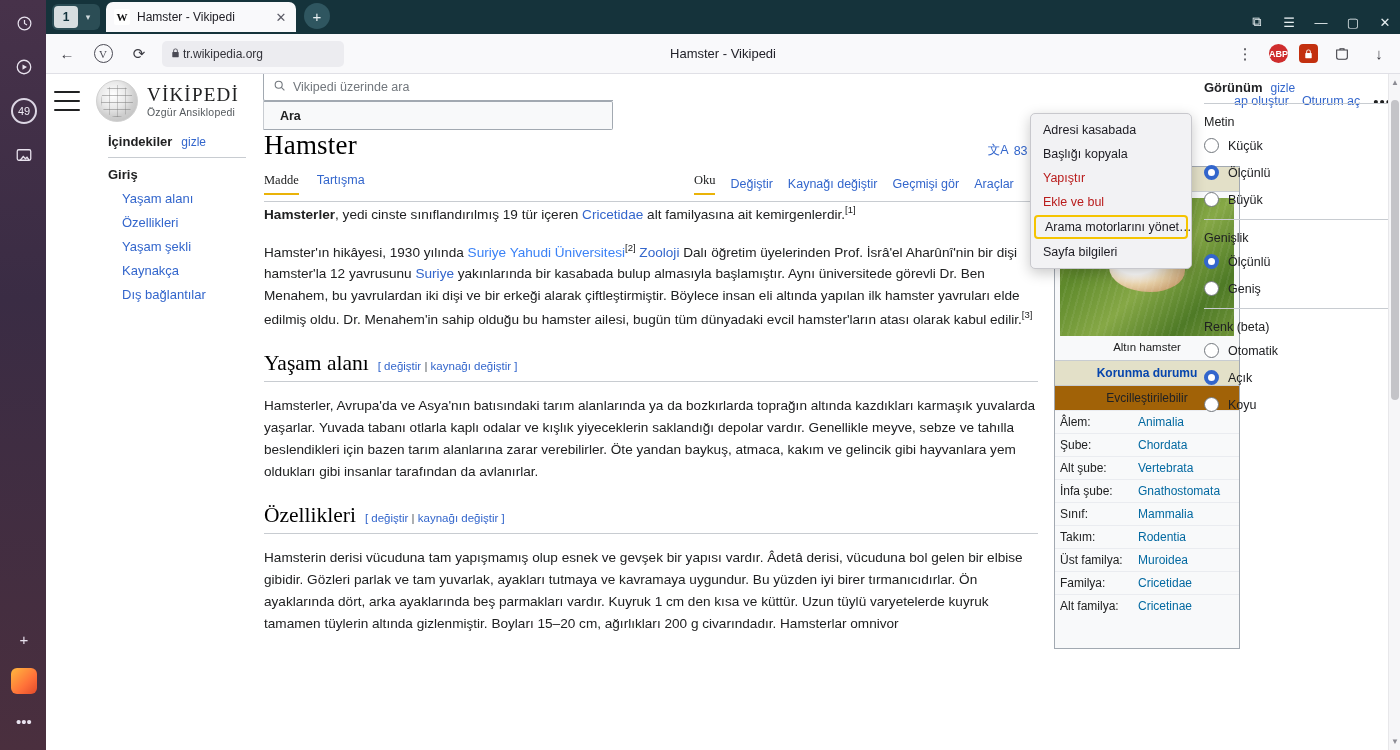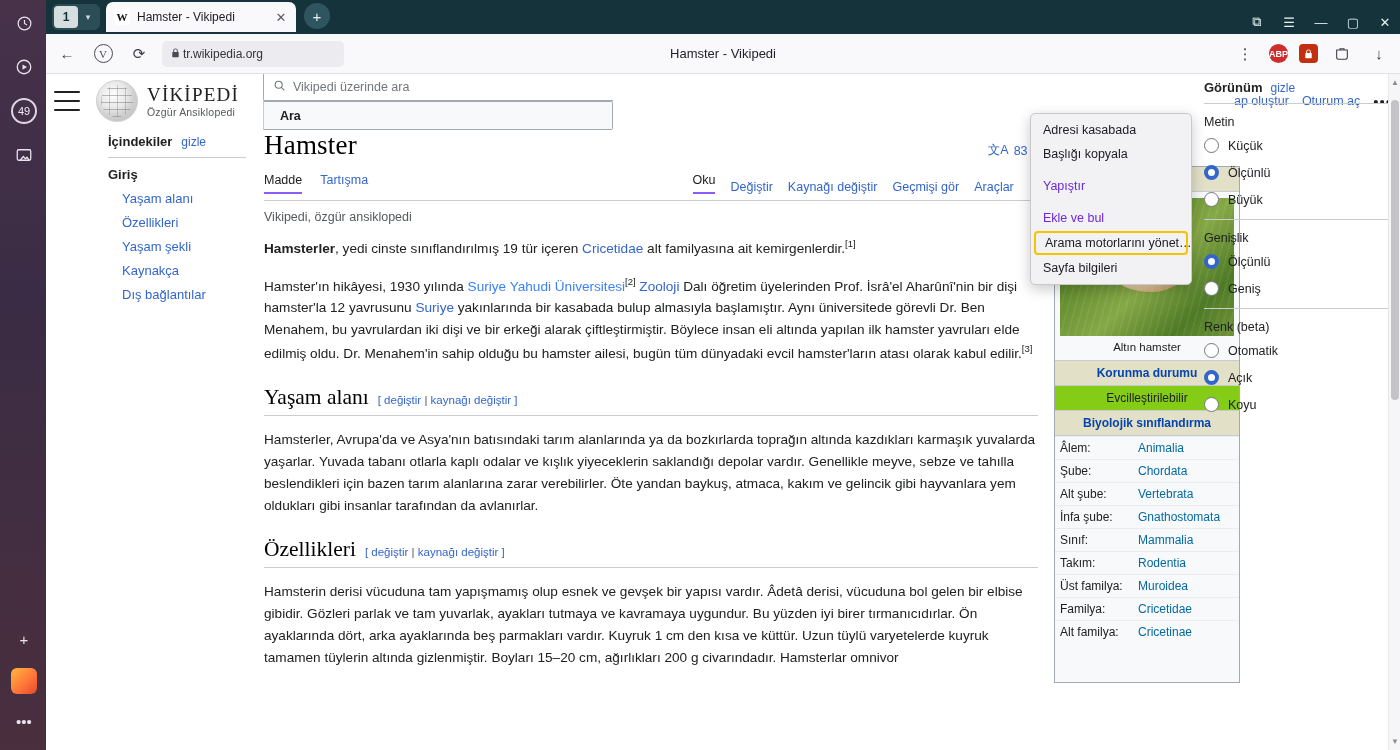--- a/index.html
+++ b/index.html
@@ -196,23 +196,23 @@
   }
   .lang-pill {
     margin-left: auto; display: flex; align-items: center; gap: 5px;
     color: #3366cc; font-size: 12.5px; padding-bottom: 6px;
   }
   .tabs-row {
     display: flex; align-items: flex-end; gap: 18px;
     border-bottom: 1px solid #c8ccd1; padding-bottom: 6px; margin-top: 8px;
   }
   .tabs-row .lt { display: flex; gap: 18px; }
-  .tabs-row .rt { margin-left: auto; display: flex; gap: 15px; align-items: flex-end; }
+  .tabs-row .rt { margin-left: auto; display: flex; gap: 15px; align-items: center; }
   .tabs-row a { color: #3366cc; text-decoration: none; font-size: 12.5px; }
-  .tabs-row a.active { color: #202122; border-bottom: 2px solid #8b5cf6; padding-bottom: 5px; }
+  .tabs-row a.active { color: #202122; border-bottom: 2px solid #eab308; padding-bottom: 5px; font-family: Liberation Serif, serif; }
   .subtitle { color: #54595d; font-size: 12.5px; margin: 9px 0 12px; }
   .content p {
     font-size: 13.6px; line-height: 1.62; margin: 0 0 14px; color: #202122;
   }
   .content a { color: #3366cc; text-decoration: none; }
   .content a.red { color: #3b82f6; }
   sup { font-size: 9.5px; }
   h2.sec {
     font-family: "Liberation Serif", serif; font-weight: 400; font-size: 21.5px;
     margin: 20px 0 2px; color: #000; display: flex; align-items: baseline; gap: 9px;
@@ -244,21 +244,21 @@
   }
   .ib-img:after {
     content:""; position:absolute; inset:0;
     background: repeating-linear-gradient(105deg, rgba(255,255,255,.06) 0 2px, transparent 2px 7px);
   }
   .ib-cap { text-align: center; padding: 2px 4px 7px; font-size: 11.5px; color: #202122; }
   .ib-band {
     background: #e3e0c8; text-align: center; font-weight: 700; color: #0645ad;
     padding: 5px 4px; border-top: 1px solid #c8ccd1; border-bottom: 1px solid #c8ccd1;
   }
-  .ib-center { text-align: center; padding: 5px 4px; background: #84cc16; }
+  .ib-center { text-align: center; padding: 5px 4px; background: #a16207; }
   .ib-row { display: flex; border-top: 1px solid #eaecf0; }
   .ib-row .k { width: 78px; padding: 4px 5px; color: #202122; }
   .ib-row .v { padding: 4px 5px; color: #0369a1; }
 
   
   .prefs {
     position: absolute; right: 8px; top: 0; width: 188px; padding-top: 6px;
   }
   .prefs-head { display: flex; align-items: baseline; gap: 8px; }
   .prefs-head .t { font-weight: 700; font-size: 13px; }
@@ -275,21 +275,21 @@
   .prefs .sep { border: none; border-top: 1px solid #c8ccd1; margin: 4px 0 11px; }
 
   
   .ctxmenu {
     position: absolute; left: 984px; top: 39px; width: 162px;
     background: #f2f2f4; border: 1px solid #c8c8cd; border-radius: 5px;
     box-shadow: 0 4px 14px rgba(0,0,0,.22); padding: 4px 0; z-index: 50;
     font-size: 12.5px;
   }
   .ctxitem { padding: 5px 12px; color: #1c1b22; white-space: nowrap; }
-  .ctxitem.dim { color: #6d28d9; margin-top: 8px; }
+  .ctxitem.dim { color: #b91c1c; }
   .ctxitem.hl {
     background: #f2f2f4; border: 2px solid #f5c400; border-radius: 4px;
     margin: 1px 3px; padding: 3px 9px;
   }
 
   
   .vscroll {
     position: absolute; right: 0; top: 0; width: 12px; height: 100%;
     background: #f6f6f8; border-left: 1px solid #e7e7ea;
   }
@@ -458,21 +458,20 @@
             <div class="rt">
               <a href="#" class="active">Oku</a>
               <a href="#">Değiştir</a>
               <a href="#">Kaynağı değiştir</a>
               <a href="#">Geçmişi gör</a>
               <a href="#">Araçlar</a>
               <span style="color:#54595d;font-size:11px">⌄</span>
             </div>
           </div>
 
-          <div class="subtitle">Vikipedi, özgür ansiklopedi</div>
 
           <p>
             <b>Hamsterler</b><span>, yedi cinste sınıflandırılmış 19 tür içeren </span><a href="#">Cricetidae</a><span> alt familyasına ait kemirgenlerdir.</span><sup>[1]</sup>
           </p>
 
           <p>
             <span>Hamster'ın hikâyesi, 1930 yılında </span><a href="#" class="red">Suriye Yahudi Üniversitesi</a><sup>[2]</sup> <a href="#">Zooloji</a><span> Dalı öğretim üyelerinden Prof. İsrâ'el Aharûnî'nin bir dişi hamster'la 12 yavrusunu </span><a href="#">Suriye</a><span> yakınlarında bir kasabada bulup almasıyla başlamıştır. Aynı üniversitede görevli Dr. Ben Menahem, bu yavrulardan iki dişi ve bir erkeği alarak çiftleştirmiştir. Böylece insan eli altında yapılan ilk hamster yavruları elde edilmiş oldu. Dr. Menahem'in sahip olduğu bu hamster ailesi, bugün tüm dünyadaki evcil hamster'ların atası olarak kabul edilir.</span><sup>[3]</sup>
           </p>
 
           <h2 class="sec">
@@ -489,21 +488,20 @@
           <hr class="sec-rule">
           <p>Hamsterin derisi vücuduna tam yapışmamış olup esnek ve gevşek bir yapısı vardır. Âdetâ derisi, vücuduna bol gelen bir elbise gibidir. Gözleri parlak ve tam yuvarlak, ayakları tutmaya ve kavramaya uygundur. Bu yüzden iyi birer tırmanıcıdırlar. Ön ayaklarında dört, arka ayaklarında beş parmakları vardır. Kuyruk 1 cm den kısa ve küttür. Uzun tüylü varyetelerde kuyruk tamamen tüylerin altında gizlenmiştir. Boyları 15–20 cm, ağırlıkları 200 g civarındadır. Hamsterlar omnivor</p>
         </div>
 
         <div class="infobox">
           <div class="ib-title">Hamster</div>
           <div class="ib-img"></div>
           <div class="ib-cap">Altın hamster</div>
           <div class="ib-band">Korunma durumu</div>
           <div class="ib-center">Evcilleştirilebilir</div>
-          <div class="ib-band">Biyolojik sınıflandırma</div>
 
           <div class="ib-row">
               <div class="k">Âlem:</div>
               <div class="v">Animalia</div>
             </div>
           <div class="ib-row">
               <div class="k">Şube:</div>
               <div class="v">Chordata</div>
             </div>
           <div class="ib-row">

